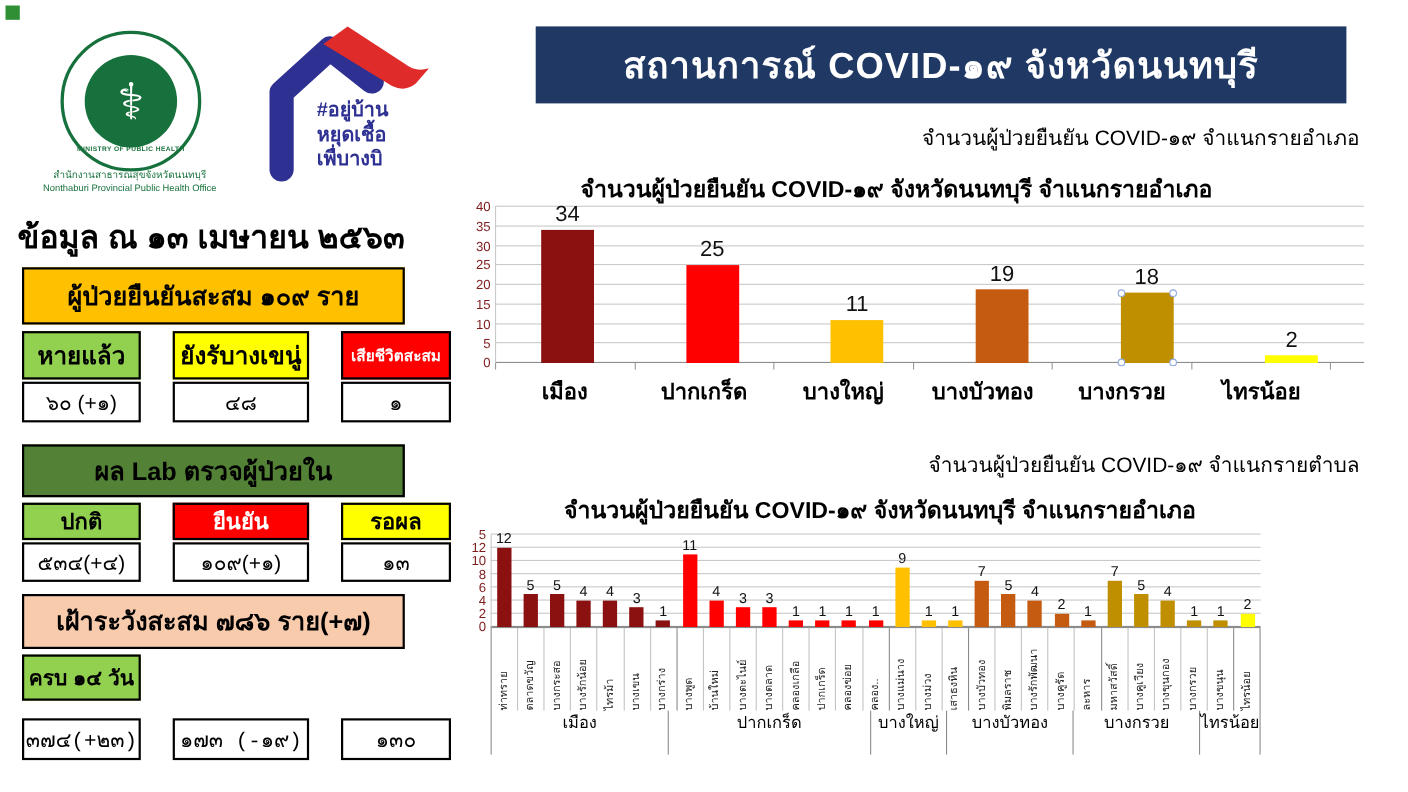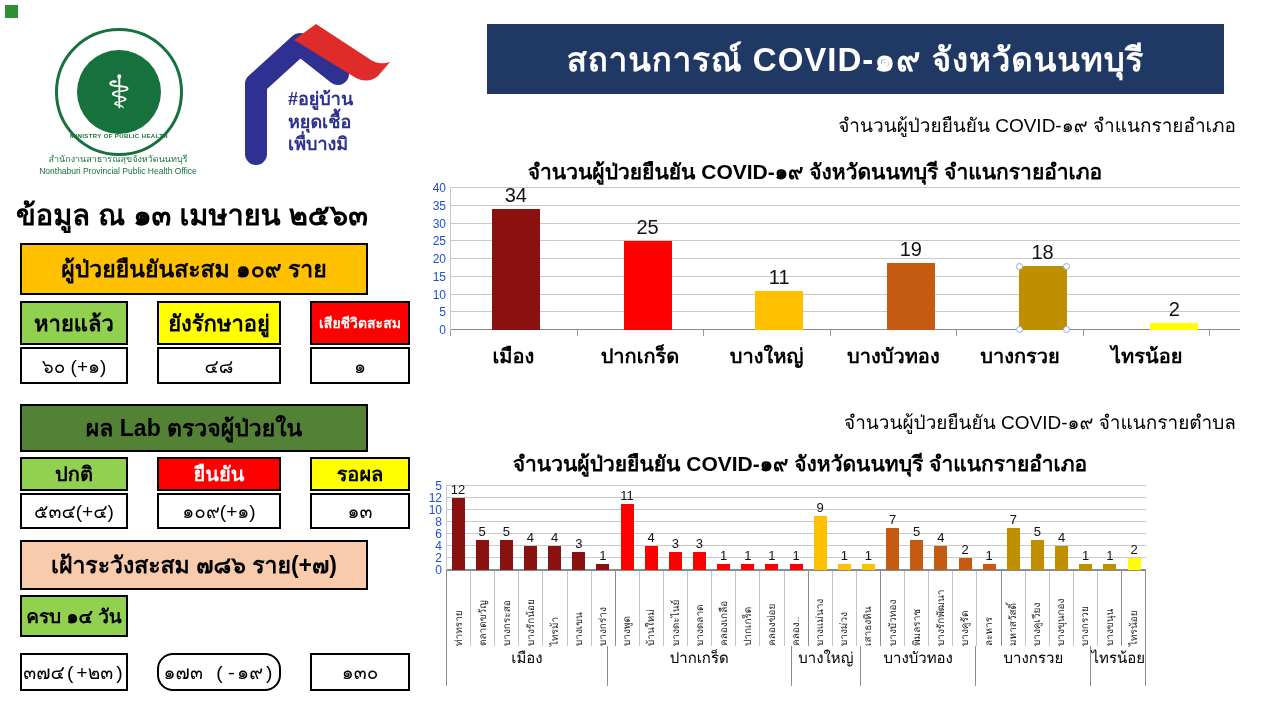--- a/index.html
+++ b/index.html
@@ -48,21 +48,21 @@
   #subtitle-1{left:636px;top:110px;}
   #subtitle-2{left:636px;top:407px;}
   .chart-title{text-align:center;font-size:21px;font-weight:600;}
   #chart1-title{left:420px;top:155px;width:790px;}
   #chart2-title{left:420px;top:447px;width:760px;}
 
   .plot{position:relative;}
   .gridline{position:absolute;left:0;right:0;height:1px;background:#c9c9c9;}
   .baseline{background:#8c8c8c;}
   .yaxisline{position:absolute;top:0;bottom:0;width:1px;background:#c9c9c9;left:0;}
-  .ytick{position:absolute;right:4px;transform:translateY(-50%);font-size:12px;color:#1d4ed8;}
+  .ytick{position:absolute;right:4px;transform:translateY(-50%);font-size:12px;color:#7f1d1d;}
   .slot{position:relative;display:flex;align-items:flex-end;justify-content:center;height:100%;}
   .bar{position:relative;}
   .bar-value{position:absolute;left:50%;transform:translateX(-50%);
     white-space:nowrap;color:#111;}
   .handle{position:absolute;width:7px;height:7px;border-radius:50%;
     background:#fff;border:1px solid #8FAADC;box-sizing:border-box;}
   .xlabel1{font-size:20px;font-weight:600;text-align:center;}
   .vlab{writing-mode:vertical-rl;transform:rotate(180deg);font-size:10px;
     line-height:1;white-space:nowrap;color:#222;}
   .grp-name{font-size:15px;text-align:center;line-height:1.05;}
@@ -83,30 +83,30 @@
   <div class="en">Nonthaburi Provincial Public Health Office</div>
 </div>
 
 <svg class="abs" id="stayhome-logo" viewBox="0 0 160 150">
   <path d="M18 132 L18 62 L62 22 L100 52" fill="none" stroke="#2e3192" stroke-width="22" stroke-linecap="round" stroke-linejoin="round"></path>
   <path d="M56 18 L118 56 Q130 62 140 54 L152 40 Q140 44 130 36 L78 2 Z" fill="#e02b2b"></path>
 </svg>
 <div class="abs" id="stayhome-text">
   <div>#อยู่บ้าน</div>
   <div>หยุดเชื้อ</div>
-  <div>เพื่บางมิ</div>
+  <div>เพื่บางบิ</div>
 </div>
 
 <div class="abs" id="date-heading">ข้อมูล ณ ๑๓ เมษายน ๒๕๖๓</div>
 
 <div class="abs panel" style="top:243px;">
   <div class="panel-header bg-orange" style="height:48px;font-size:23px;">ผู้ป่วยยืนยันสะสม ๑๐๙ ราย</div>
   <div class="cols3" style="margin-top:6px;">
     <div class="col-head bg-green" style="height:40px;font-size:22px;">หายแล้ว</div>
-    <div class="col-head bg-yellow" style="height:40px;font-size:22px;">ยังรักษาอยู่</div>
+    <div class="col-head bg-yellow" style="height:40px;font-size:22px;">ยังรับางเขนู่</div>
     <div class="col-head bg-red" style="height:40px;font-size:14px;">เสียชีวิตสะสม</div>
   </div>
   <div class="cols3" style="margin-top:2px;">
     <div class="col-val" style="height:33px;">๖๐ (+๑)</div>
     <div class="col-val" style="height:33px;">๔๘</div>
     <div class="col-val" style="height:33px;">๑</div>
   </div>
 </div>
 
 <div class="abs panel" style="top:404px;">
@@ -123,21 +123,21 @@
   </div>
 </div>
 
 <div class="abs panel" style="top:540px;">
   <div class="panel-header bg-peach" style="height:46px;font-size:23px;">เฝ้าระวังสะสม ๗๘๖ ราย(+๗)</div>
   <div class="cols3" style="margin-top:5px;">
     <div class="col-head bg-green" style="height:38px;font-size:19px;">ครบ ๑๔ วัน</div>
   </div>
   <div class="cols3" style="margin-top:16px;font-family:Liberation Mono, monospace;">
     <div class="col-val" style="height:34px;">๓๗๔(+๒๓)</div>
-    <div class="col-val" style="height:34px;border-radius:16px;">๑๗๓ (-๑๙)</div>
+    <div class="col-val" style="height:34px;">๑๗๓ (-๑๙)</div>
     <div class="col-val" style="height:34px;">๑๓๐</div>
   </div>
 </div>
 
 <div class="abs" id="title-banner">สถานการณ์ COVID-๑๙ จังหวัดนนทบุรี</div>
 <div class="abs sub-note" id="subtitle-1">จำนวนผู้ป่วยยืนยัน COVID-๑๙ จำแนกรายอำเภอ</div>
 <div class="abs chart-title" id="chart1-title">จำนวนผู้ป่วยยืนยัน COVID-๑๙ จังหวัดนนทบุรี จำแนกรายอำเภอ</div>
 <div class="abs" id="chart1" style="left:420px;top:188px;width:790px;height:200px;">
     <div class="abs" style="left: 0px; top: 0px; width: 30px; height: 142px;">
       <div class="ytick" style="bottom: 0px; transform: translateY(50%);">0</div>

